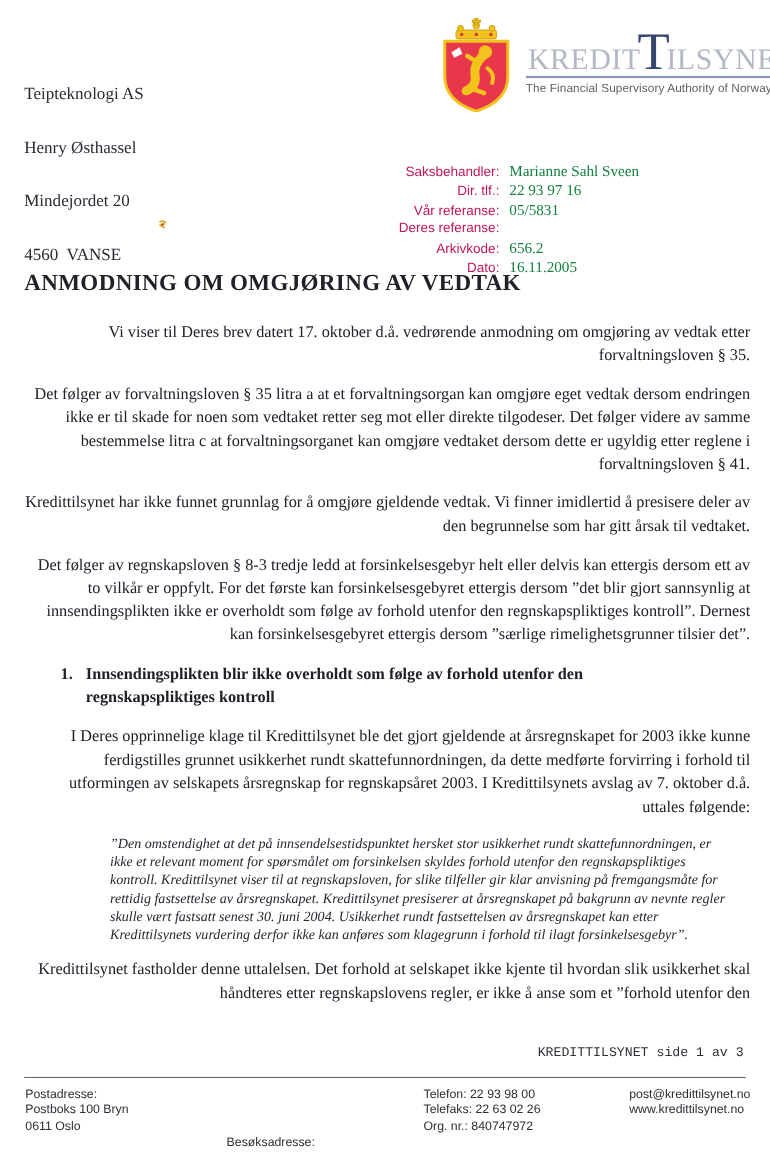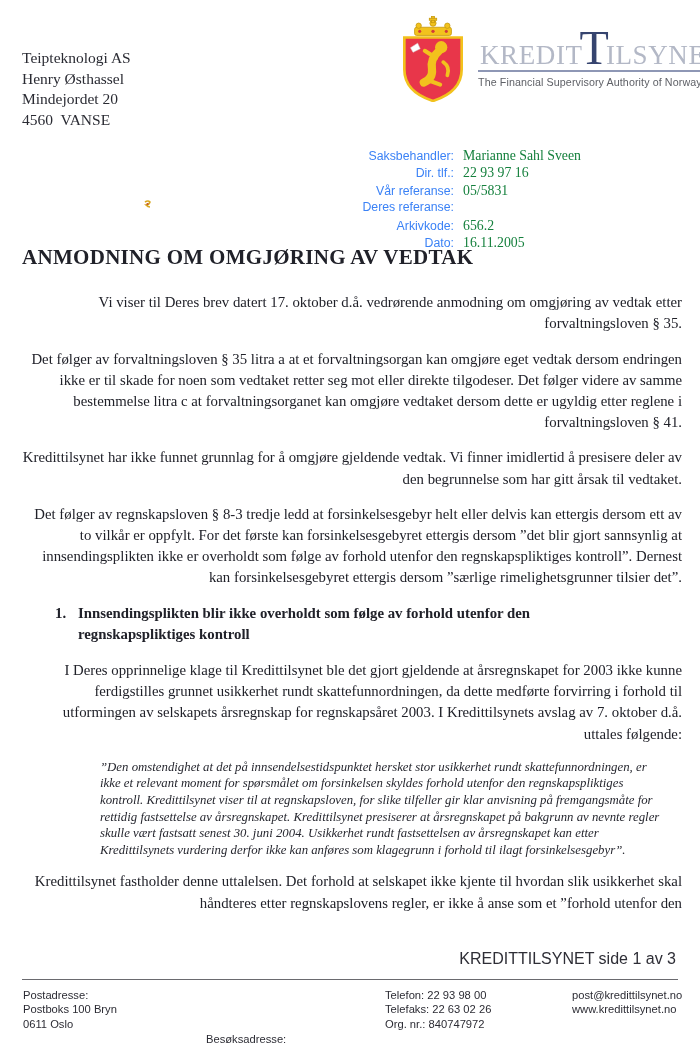--- a/index.html
+++ b/index.html
@@ -7,50 +7,50 @@
     width:700px; height:1048px;
     background:#ffffff;
     font-family:"Liberation Serif", serif;
     color:#23242c;
     position:relative;
     overflow:hidden;
   }
 
   
   .recipient { position:absolute; left:22px; top:48px; font-size:15.5px; line-height:20.5px; color:#2a2b33; }
-  .recipient .line { white-space:pre-wrap; }
+  .recipient .line { white-space:pre-wrap;margin-top:28px; }
 
   
   .logo { position:absolute; left:397px; top:16px; display:flex; align-items:flex-start; }
   .crest { width:72px; height:86px; }
   .logo-text { margin-left:9px; margin-top:15px; }
   .logo-word { display:flex; align-items:baseline; border-bottom:2px solid #8e97b5; padding:0 2px 1px 2px; }
   .logo-seg { font-family:"Liberation Serif", serif; font-size:27px; color:#b3b8c6; letter-spacing:0.6px; line-height:1; }
   .logo-bigT { font-family:"Liberation Serif", serif; font-size:48px; color:#36446f; line-height:0.7; margin:0 -3px; }
   .logo-tagline { font-family:"Liberation Sans", sans-serif; font-size:10.7px; color:#5f6167; margin-top:4px; letter-spacing:0.1px; }
 
   
   .artifact { position:absolute; left:143px; top:199px; width:9px; height:11px; }
 
   
   .meta { position:absolute; left:326px; top:148px; }
   .meta-row { display:flex; align-items:baseline; height:17.4px; }
-  .meta-label { width:128px; text-align:right; font-family:"Liberation Sans", sans-serif; font-size:12.3px; color:#3b82f6; }
+  .meta-label { width:128px; text-align:right; font-family:"Liberation Sans", sans-serif; font-size:12.3px; color:#be185d; }
   .meta-value { margin-left:9px; font-family:"Liberation Serif", serif; font-size:13.8px; color:#15803d; white-space:nowrap; }
 
   
   .content { position:absolute; left:22px; top:247px; width:660px; font-size:14.8px; line-height:21.2px; color:#202129; }
   .doc-title { font-weight:bold; font-size:21px; letter-spacing:0.3px; margin:0 0 24px 0; }
   .para { margin:0 0 14px 0;text-align:right; }
   .list-item { display:flex; margin:5px 0 15px 33px; font-weight:bold; width:585px; }
   .list-num { width:23px; flex-shrink:0; }
   .quote { margin:2px 0 13px 78px; width:565px; font-style:italic; font-size:12.8px; line-height:16.6px; color:#26272f; }
 
   
-  .page-note { position:absolute; right:24px; top:950px; font-family:Liberation Sans, sans-serif; font-size:16px; color:#2e2e36; }
+  .page-note { position:absolute; right:24px; top:950px; font-family:Liberation Mono, monospace; font-size:12px; color:#2e2e36; }
   .footer-rule { position:absolute; left:22px; top:979px; width:656px; height:0; border-top:1.6px solid #6a6a6f; }
   .footer { position:absolute; top:988px; left:0; width:700px; font-family:"Liberation Sans", sans-serif; font-size:11.2px; line-height:14.3px; color:#2c2c34; }
   .fcol { position:absolute; top:0; }
   .fcol1 { left:23px; } .fcol2 { left:206px;margin-top:44px; } .fcol3 { left:385px; } .fcol4 { left:572px; }
 </style>
 </head>
 <body>
 
 <div class="recipient">
   <div class="line">Teipteknologi AS</div>

